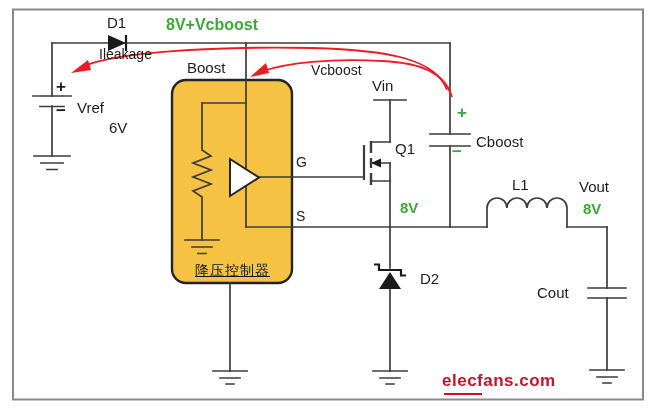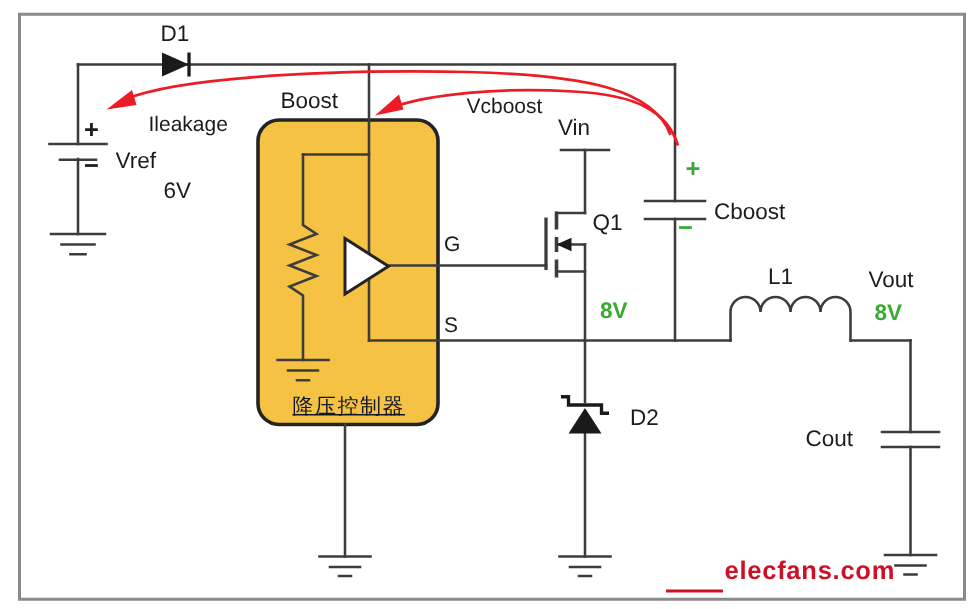--- a/index.html
+++ b/index.html
@@ -79,21 +79,22 @@
       <path d="M447,90 C436,60 392,50 312,48 C204,46 116,53 84,66" stroke="#ed1c24" stroke-width="1.8" fill="none"></path>
       <polygon points="71,73 88,60 91,70" fill="#ed1c24"></polygon>
       <path d="M452,97 C445,74 424,63 382,61 C331,58 287,63 263,71" stroke="#ed1c24" stroke-width="1.8" fill="none"></path>
       <polygon points="250,77 266,63 269,73" fill="#ed1c24"></polygon>
     </g>
 
     <path d="M444,394 H482" stroke="#cc1126" stroke-width="2"></path>
   </svg>
 
   <div class="lbl" style="left:107px;top:15px;">D1</div>
-  <div class="lbl sm" style="left:99px;top:75px;">Ileakage</div>
+  <div class="lbl railLbl" style="left:166px;top:16px;">8V+Vcboost</div>
+  <div class="lbl sm" style="left:99px;top:47px;">Ileakage</div>
   <div class="lbl" style="left:187px;top:60px;">Boost</div>
   <div class="lbl sm" style="left:311px;top:63px;">Vcboost</div>
   <div class="lbl" style="left:372px;top:78px;">Vin</div>
 
   <div class="lbl sign" style="left:56px;top:78px;">+</div>
   <div class="lbl sign" style="left:56px;top:102px;">−</div>
   <div class="lbl" style="left:77px;top:100px;">Vref</div>
   <div class="lbl" style="left:77px;top:120px;margin-left:32px;">6V</div>
 
   <div class="lbl" style="left:395px;top:141px;">Q1</div>
@@ -107,15 +108,15 @@
 
   <div class="lbl" style="left:512px;top:177px;">L1</div>
   <div class="lbl" style="left:579px;top:179px;">Vout</div>
   <div class="lbl green" style="left:583px;top:201px;">8V</div>
 
   <div class="lbl" style="left:409px;top:271px;margin-left:11px;">D2</div>
   <div class="lbl" style="left:537px;top:285px;">Cout</div>
 
   <div class="lbl ctrl" style="left:195px;top:263px;">降压控制器</div>
 
-  <div class="lbl logo" style="left:442px;top:372px;margin-left:41px;">elecfans.com</div>
+  <div class="lbl logo" style="left:442px;top:372px;">elecfans.com</div>
 
 </div>
 
 </body></html>

